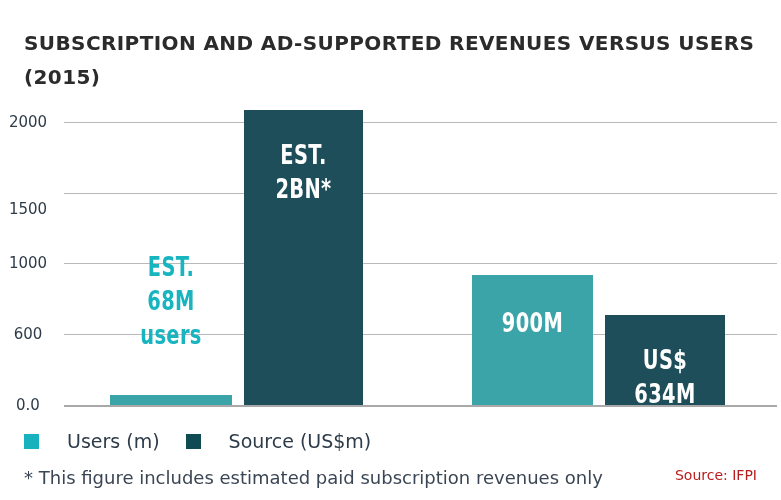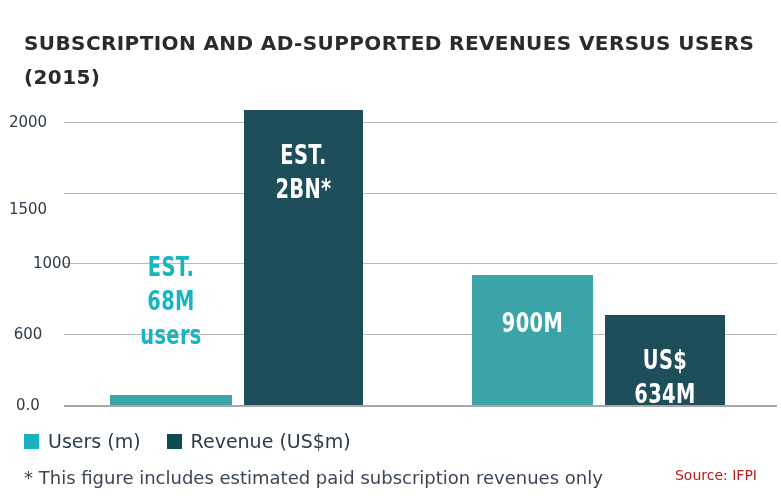--- a/index.html
+++ b/index.html
@@ -116,20 +116,21 @@
     width: 15px;
     height: 15px;
     display: block;
   }
   .legend-swatch.users   { background: #18b2be; }
   .legend-swatch.revenue { background: #104a52; }
   .legend-text {
     font-family: "DejaVu Sans", sans-serif;
     font-size: 19px;
     color: #2e3b48;
+    margin-left: 19px;
   }
 
   
   .footnote {
     position: absolute;
     left: 24px;
     top: 467px;
     font-family: "DejaVu Sans", sans-serif;
     font-size: 18px;
     color: #3b4654;
@@ -152,21 +153,21 @@
 
   <div class="gridlines">
 
     <div class="gridline" style="top:12px;"></div>
     <div class="ytick" style="top:12px;">2000</div>
 
     <div class="gridline" style="top:83px;"></div>
     <div class="ytick" style="top:99px;">1500</div>
 
     <div class="gridline" style="top:153px;"></div>
-    <div class="ytick" style="top:153px;padding-left:24px;">1000</div>
+    <div class="ytick" style="top:153px;">1000</div>
 
     <div class="gridline" style="top:224px;"></div>
     <div class="ytick" style="top:224px;">600</div>
 
     <div class="gridline baseline" style="top:295px;"></div>
     <div class="ytick" style="top:295px;">0.0</div>
   </div>
 
   <div class="bars">
 
@@ -187,18 +188,18 @@
   </div>
 </div>
 
 <div class="legend">
   <div class="legend-item">
     <span class="legend-swatch users"></span>
     <span class="legend-text">Users (m)</span>
   </div>
   <div class="legend-item">
     <span class="legend-swatch revenue"></span>
-    <span class="legend-text">Revenue (US$m)</span>
+    <span class="legend-text">Source (US$m)</span>
   </div>
 </div>
 
 <div class="footnote">* This figure includes estimated paid subscription revenues only</div>
 <div class="source">Source: IFPI</div>
 
 </body></html>

